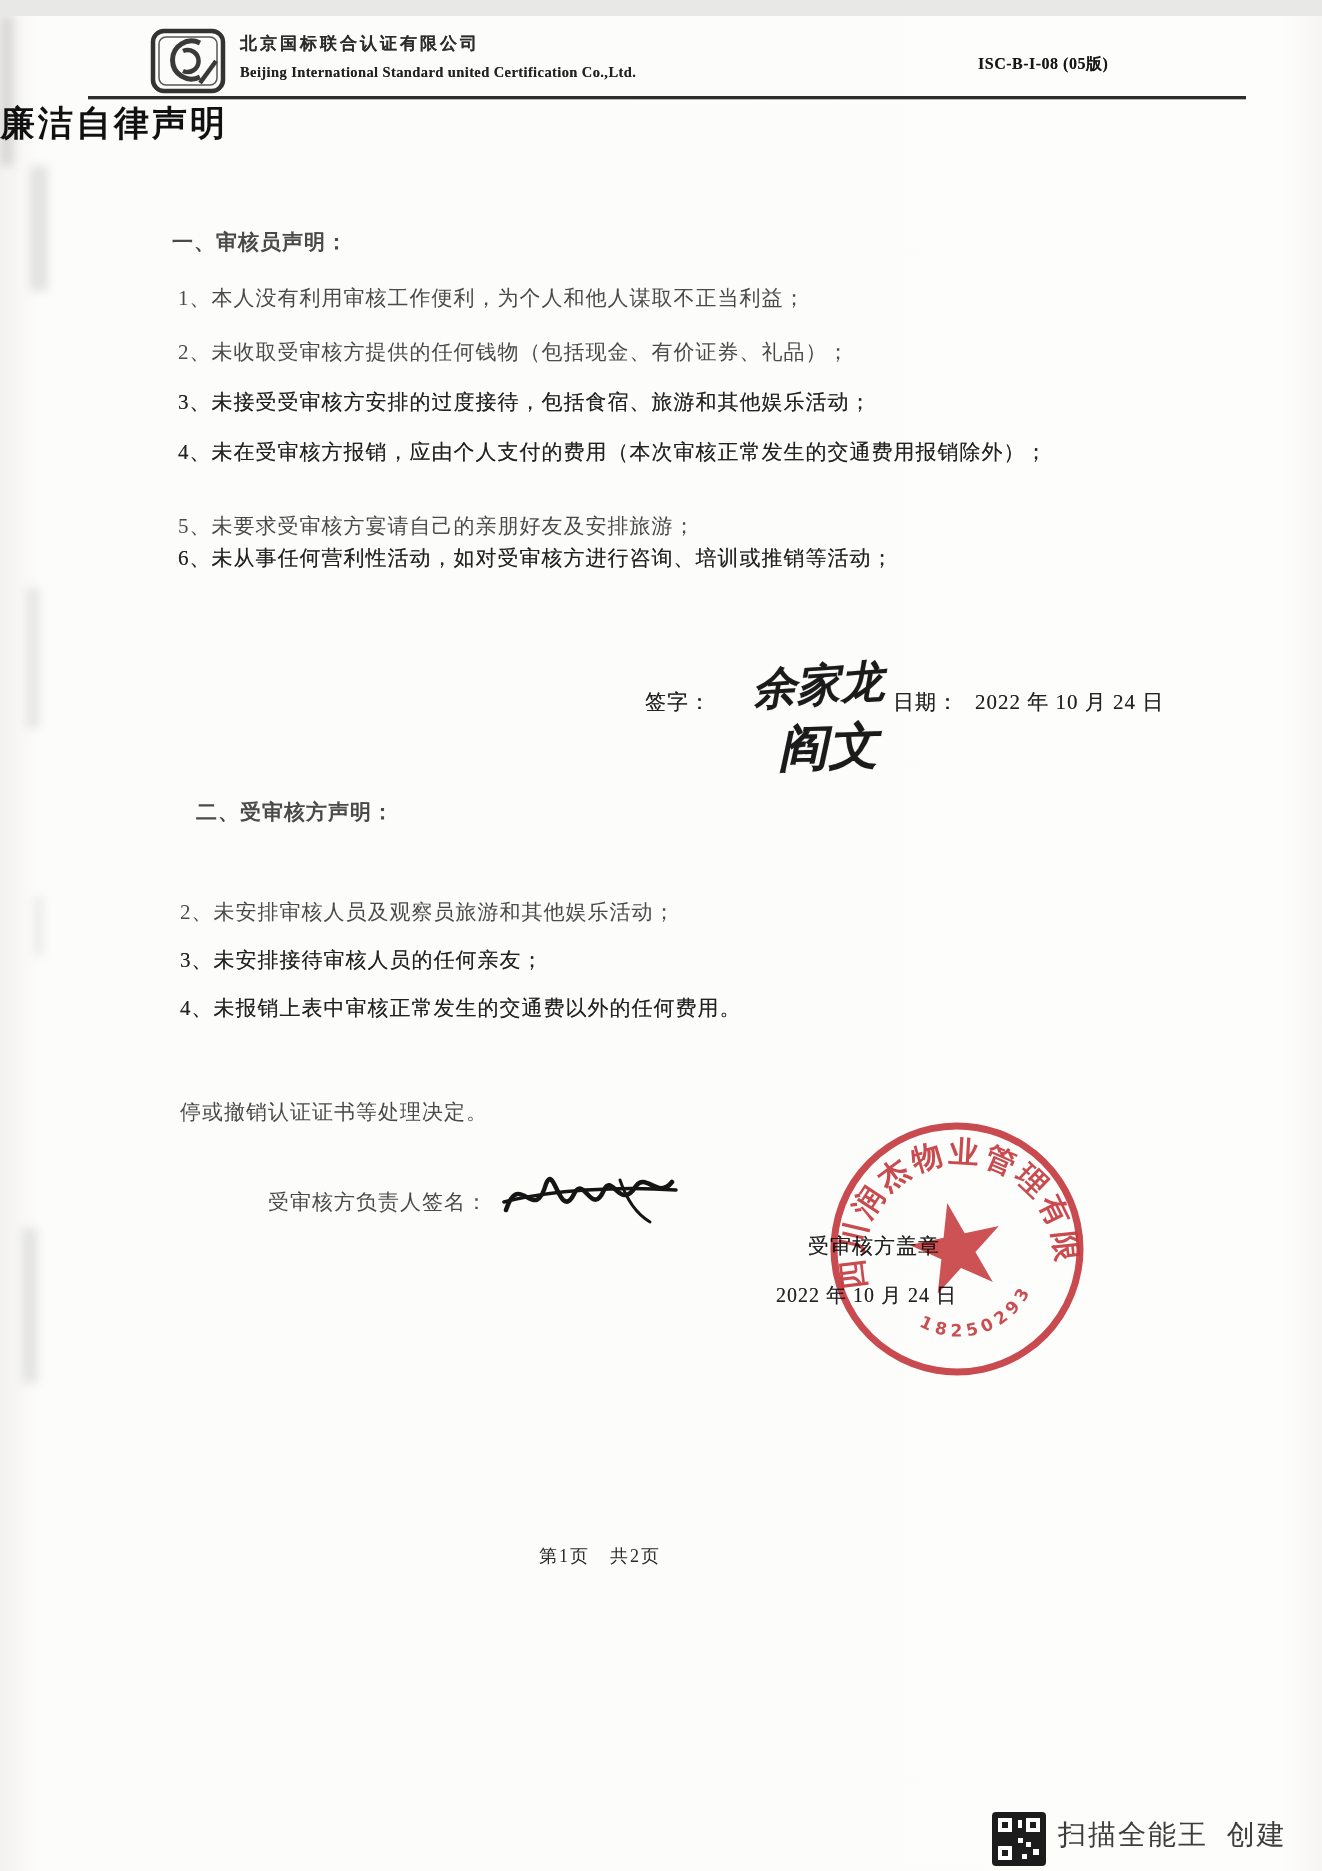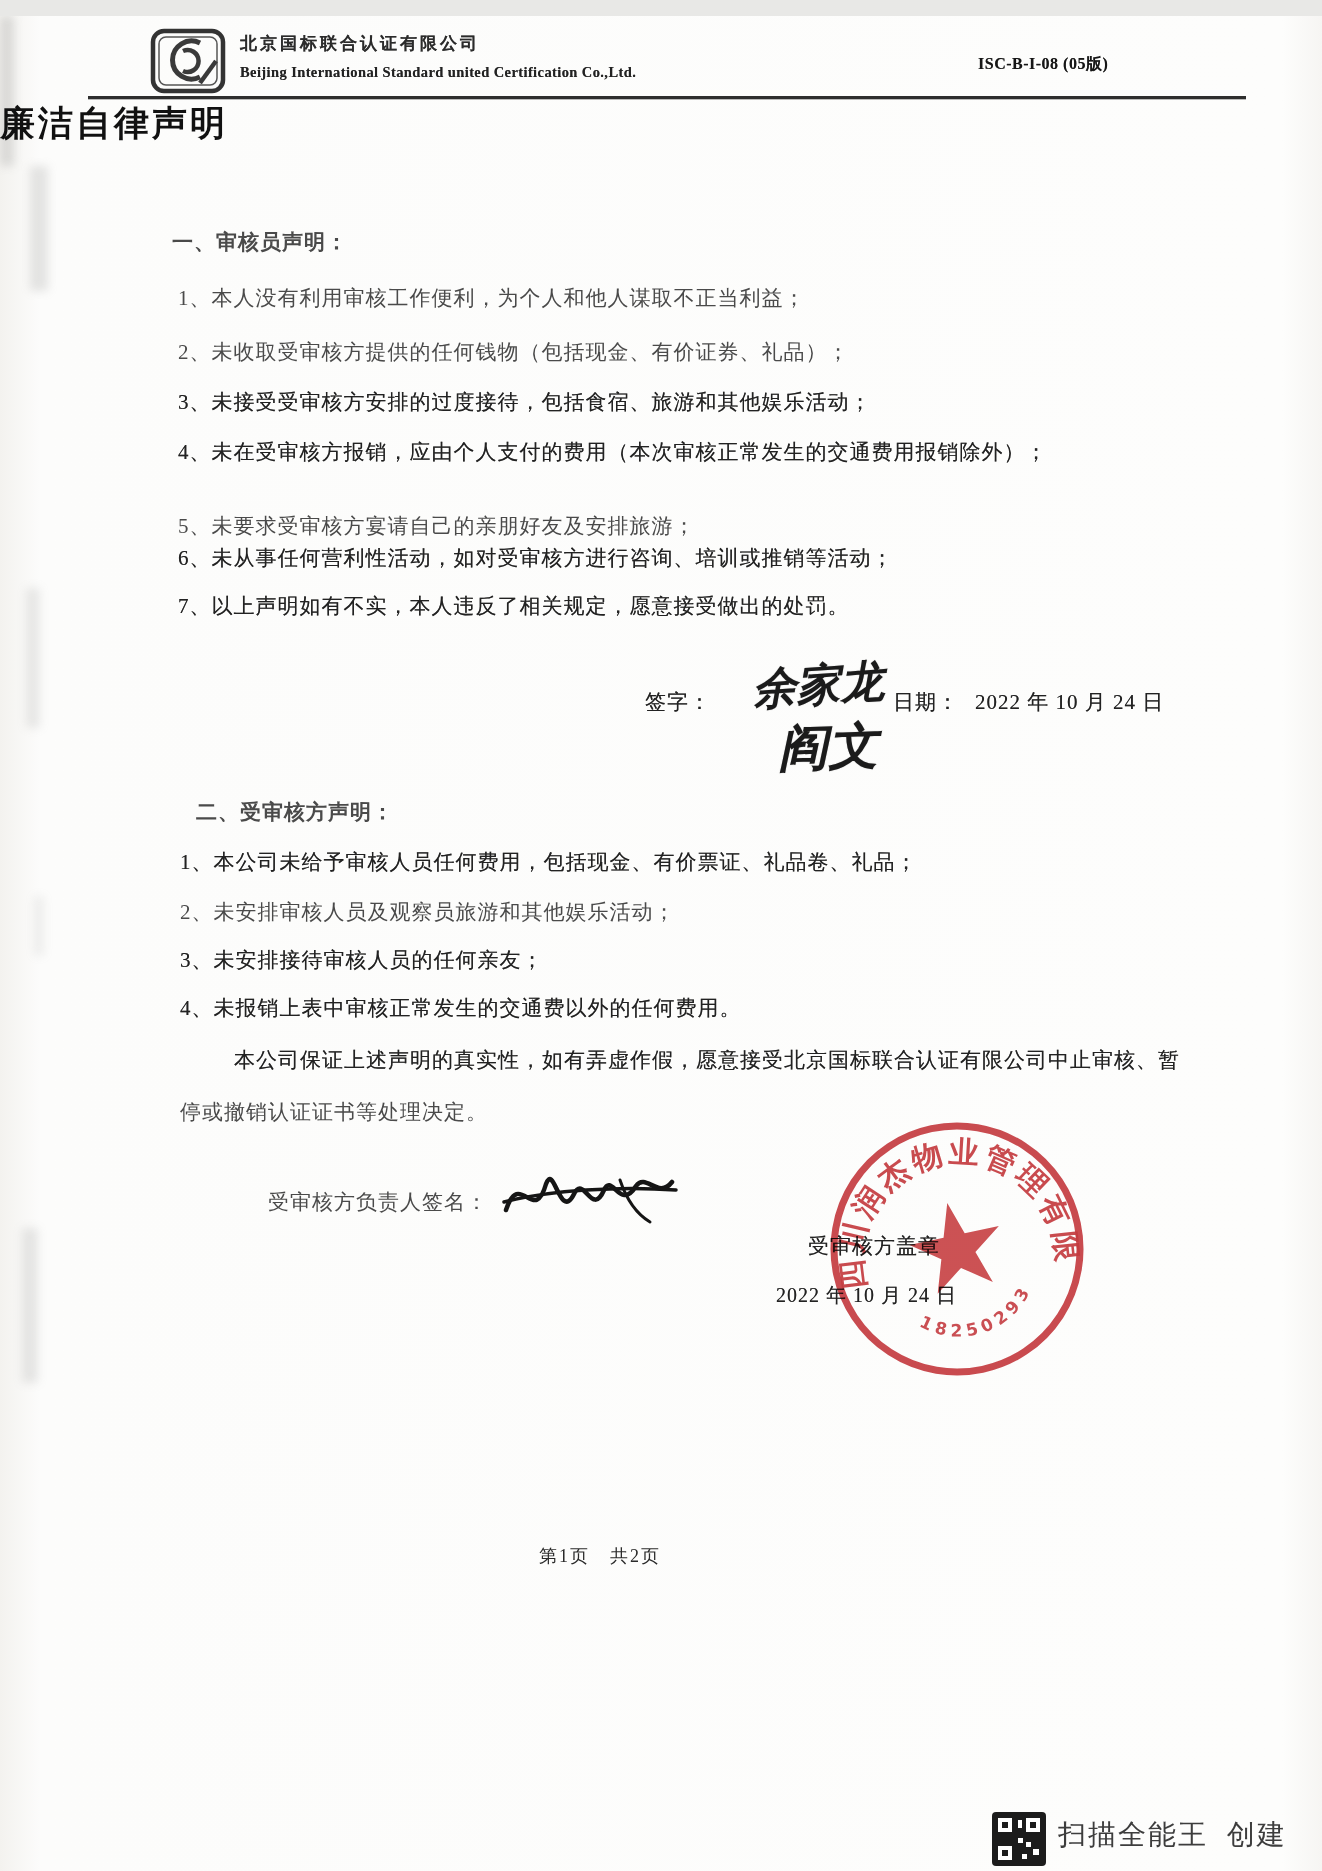--- a/index.html
+++ b/index.html
@@ -69,34 +69,31 @@
 
   <div class="abs" id="page-title">廉洁自律声明</div>
 
   <div class="abs doc-text sec-head faded" style="left:172px;top:212px;text-align:center;">一、审核员声明：</div>
   <div class="abs doc-text faded" style="left:178px;top:268px;">1、本人没有利用审核工作便利，为个人和他人谋取不正当利益；</div>
   <div class="abs doc-text faded" style="left:178px;top:322px;">2、未收取受审核方提供的任何钱物（包括现金、有价证券、礼品）；</div>
   <div class="abs doc-text" style="left:178px;top:372px;">3、未接受受审核方安排的过度接待，包括食宿、旅游和其他娱乐活动；</div>
   <div class="abs doc-text" style="left:178px;top:422px;">4、未在受审核方报销，应由个人支付的费用（本次审核正常发生的交通费用报销除外）；</div>
   <div class="abs doc-text faded" style="left:178px;top:496px;">5、未要求受审核方宴请自己的亲朋好友及安排旅游；</div>
   <div class="abs doc-text" style="left:178px;top:528px;">6、未从事任何营利性活动，如对受审核方进行咨询、培训或推销等活动；</div>
-  <div class="abs doc-text" style="left:178px;top:576px;">7、以上声明如有不实，本人违反了相关规定，愿意接受做出的处罚。</div>
 
   <div class="abs doc-text" style="left:645px;top:672px;">签字：</div>
   <div class="abs handwritten" style="left:752px;top:640px;font-size:44px;transform:rotate(-4deg);">余家龙</div>
   <div class="abs handwritten" style="left:778px;top:698px;font-size:50px;transform:rotate(-2deg);">阎文</div>
   <div class="abs doc-text" style="left:893px;top:672px;">日期：</div>
   <div class="abs doc-text" style="left:975px;top:672px;">2022 年 10 月 24 日</div>
 
   <div class="abs doc-text sec-head faded" style="left:196px;top:782px;text-align:center;">二、受审核方声明：</div>
-  <div class="abs doc-text" style="left:180px;top:832px;">1、本公司未给予审核人员任何费用，包括现金、有价票证、礼品卷、礼品；</div>
   <div class="abs doc-text faded" style="left:180px;top:882px;">2、未安排审核人员及观察员旅游和其他娱乐活动；</div>
   <div class="abs doc-text" style="left:180px;top:930px;">3、未安排接待审核人员的任何亲友；</div>
   <div class="abs doc-text" style="left:180px;top:978px;">4、未报销上表中审核正常发生的交通费以外的任何费用。</div>
-  <div class="abs doc-text" style="left:234px;top:1030px;">本公司保证上述声明的真实性，如有弄虚作假，愿意接受北京国标联合认证有限公司中止审核、暂</div>
   <div class="abs doc-text faded" style="left:180px;top:1082px;">停或撤销认证证书等处理决定。</div>
 
   <div class="abs doc-text faded" style="left:268px;top:1172px;">受审核方负责人签名：</div>
   <div class="abs" style="left:500px;top:1144px;width:180px;height:80px;">
     <svg width="180" height="80" viewBox="0 0 180 80">
       <path d="M6 50 C 20 8, 34 66, 46 24 C 54 2, 60 62, 74 34 C 84 14, 92 58, 104 30 C 112 12, 120 52, 136 26 C 146 12, 158 40, 172 22" fill="none" stroke="#151515" stroke-width="4.5" stroke-linecap="round"></path>
       <path d="M4 42 C 50 30, 120 26, 176 30" fill="none" stroke="#151515" stroke-width="3.5" stroke-linecap="round"></path>
       <path d="M120 20 C 128 44, 140 56, 150 62" fill="none" stroke="#151515" stroke-width="3" stroke-linecap="round"></path>
     </svg>
   </div>

